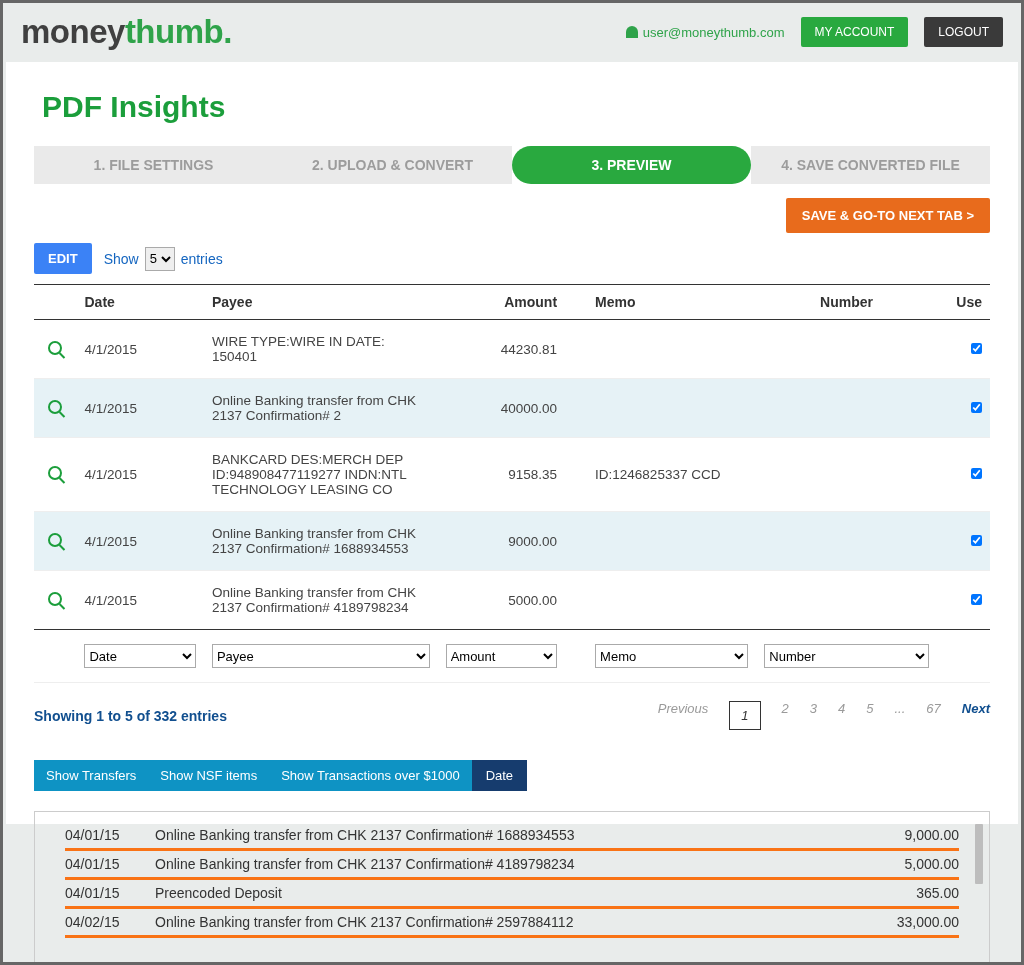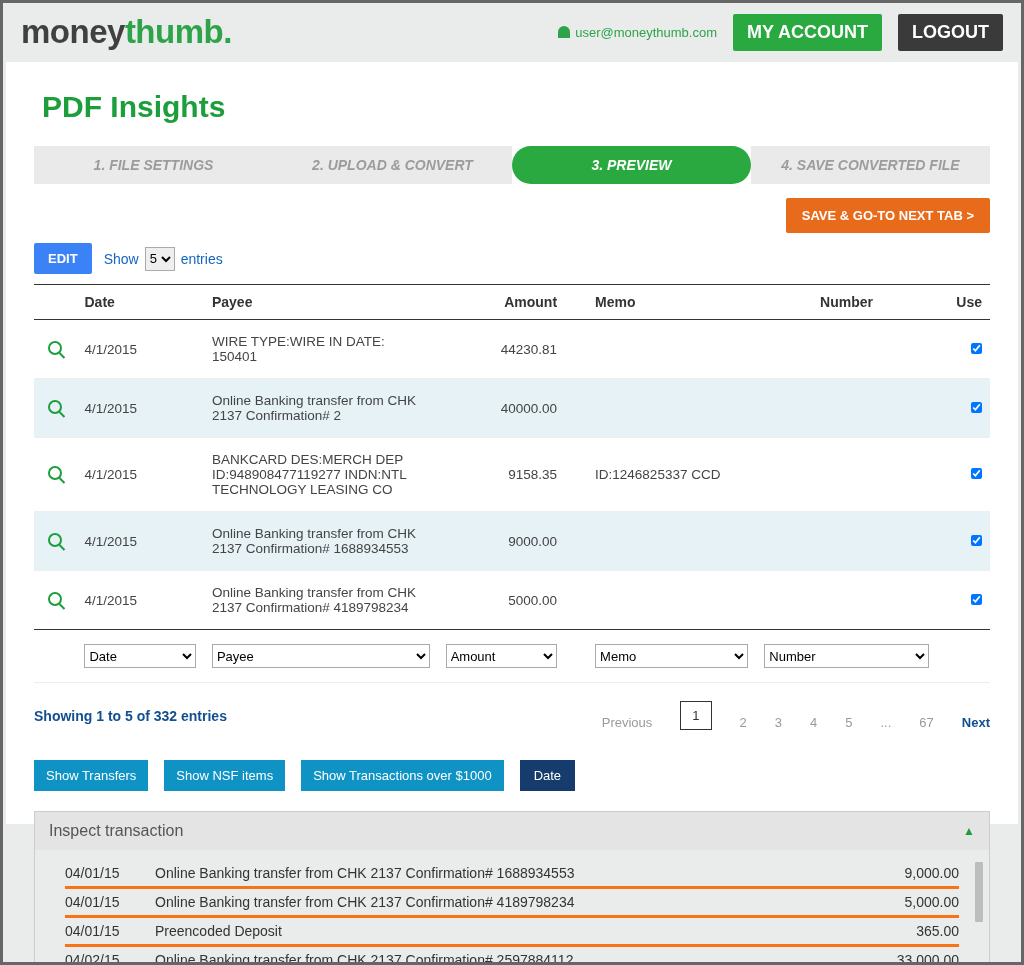--- a/index.html
+++ b/index.html
@@ -4,26 +4,26 @@
 <style>
 * { box-sizing: border-box; margin: 0; padding: 0; }
 body { font-family: -apple-system, "Segoe UI", Arial, sans-serif; background:#e9eceb; color:#333; border:3px solid #666; width:1024px; height:965px; overflow:hidden; position:relative;}
 .header { background:#e9eceb; display:flex; align-items:center; justify-content:space-between; padding:10px 18px 8px 18px;}
 .logo { font-size:33px; font-weight:700; letter-spacing:-0.5px;}
 .logo .m1 { color:#404040;}
 .logo .m2 { color:#2fa34a;}
 .header-right { display:flex; align-items:center; gap:16px;}
 .user-link { color:#2fa34a; font-size:13px; display:flex; align-items:center; gap:5px;}
 .user-icon { display:inline-block; width:12px; height:12px; background:#2fa34a; border-radius:50% 50% 0 0; position:relative;}
-.btn { border:none; padding:8px 14px; font-size:18px; font-weight:700; cursor:pointer; color:#fff; border-radius:2px;}
+.btn { border:none; padding:8px 14px; font-size:12px; font-weight:400; cursor:pointer; color:#fff; border-radius:2px;}
 .btn-green { background:#29a93f;}
 .btn-dark { background:#3a3a3a;}
 .page { background:#fff; margin:3px; padding:10px 28px 0 28px; height:762px;}
 h1 { color:#1b9e3b; font-size:30px; font-weight:700; margin:18px 0 22px 8px;}
-.tabs { display:flex;font-style:italic; }
+.tabs { display:flex; }
 .tab { flex:1; text-align:center; padding:11px 0; background:#eaeaea; color:#9c9c9c; font-size:14px; font-weight:600;}
 .tab.active { background:#29a93f; color:#fff;border-radius:19px;}
 .toolbar { display:flex; justify-content:flex-end; padding:14px 0 10px 0;}
 .btn-orange { background:#e86b1c; font-weight:700; font-size:13px; padding:10px 16px;}
 .controls-row { display:flex; align-items:center; gap:12px; margin-bottom:10px;}
 .btn-blue { background:#0e93c4; font-weight:600; font-size:13px;}
 .btn-grey { background:#3b82f6; color:#fff; font-weight:600; font-size:13px;}
 .show-entries { color:#1566c0; font-size:14px; display:flex; align-items:center; gap:6px;}
 select.small { height:24px; border:1px solid #aaa; font-size:13px;}
 select.filter { width:100%; height:24px; border:1px solid #aaa; font-size:13px; background:#fff;}
@@ -33,25 +33,25 @@
 table.main td { padding:14px 8px; vertical-align:middle; color:#444; font-size:13.5px;}
 table.main td.amt { text-align:right;}
 table.main tr.row-even { background:#e6f2f6;}
 table.main tbody tr { border-bottom:1px solid #eee;}
 .search-icon { display:inline-block; width:14px; height:14px; border:2px solid #1b9e3b; border-radius:50%; position:relative;}
 .search-icon::after { content:""; position:absolute; width:2px; height:7px; background:#1b9e3b; bottom:-6px; right:-3px; transform:rotate(-45deg);}
 .chk { width:11px; height:11px;}
 .filters-row td { border-top:1px solid #333; border-bottom:none; padding:8px;}
 .paging { display:flex; justify-content:space-between; align-items:center; margin:18px 0 30px 0; font-size:14px;}
 .paging-left { color:#114f8f; font-weight:600;}
-.paging-right { display:flex; align-items:flex-end; gap:28px; color:#9a9a9a;}
+.paging-right { display:flex; align-items:flex-start; gap:21px; color:#9a9a9a;font-style:italic;}
 .paging-right .pg { cursor:pointer; font-size:13px;}
 .paging-right .pg.current { border:1px solid #333; padding:6px 11px; color:#333;}
 .paging-right .pg.link { color:#114f8f; font-weight:600;}
-.filter-buttons { display:flex; gap:16px; margin-bottom:20px;}
+.filter-buttons { display:flex; gap:0; margin-bottom:20px;}
 .btn-cyan { background:#0e93c4; color:#fff; font-size:13px; padding:8px 12px; border:none; cursor:pointer;}
 .btn-navy { background:#163c6e; color:#fff; font-size:13px; padding:8px 14px; border:none; cursor:pointer;}
 .inspect-panel { border:1px solid #ccc;}
 .inspect-header { background:#e4e4e4; padding:10px 14px; display:flex; justify-content:space-between; align-items:center; color:#555; font-size:16px;}
 .collapse-icon { color:#1b9e3b; font-size:12px;}
 .inspect-body { padding:10px 30px 0 30px; position:relative; height:165px; overflow:hidden; font-size:14px;}
 .inspect-row { display:flex; padding:5px 0; border-bottom:3px solid #f97316;}
 .inspect-row .d { width:90px;}
 .inspect-row .desc { flex:1;}
 .inspect-row .a { width:90px; text-align:right;}
@@ -185,24 +185,20 @@
   </div>
 
   <div class="filter-buttons">
     <button class="btn-cyan">Show Transfers</button>
     <button class="btn-cyan">Show NSF items</button>
     <button class="btn-cyan">Show Transactions over $1000</button>
     <button class="btn-navy">Date</button>
   </div>
 
   <div class="inspect-panel">
-    <div class="inspect-header">
-      <span>Inspect transaction</span>
-      <span class="collapse-icon">▲</span>
-    </div>
     <div class="inspect-body">
       <div class="scroll-ind"></div>
       <div id="inspect-rows">
           <div class="inspect-row">
             <div class="d">04/01/15</div>
             <div class="desc">Online Banking transfer from CHK 2137 Confirmation# 1688934553</div>
             <div class="a">9,000.00</div>
           </div>
           <div class="inspect-row">
             <div class="d">04/01/15</div>

